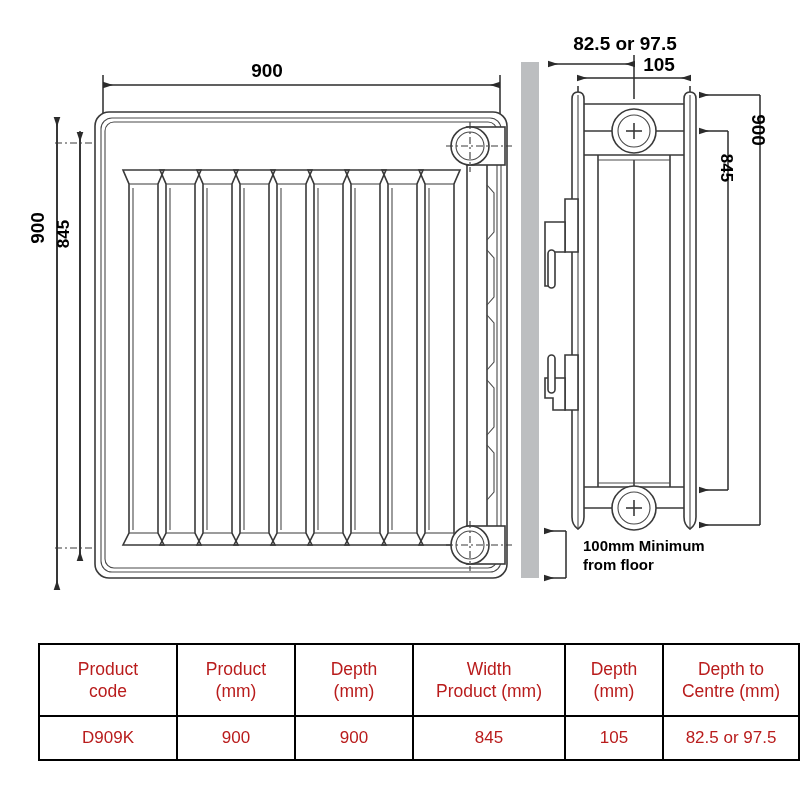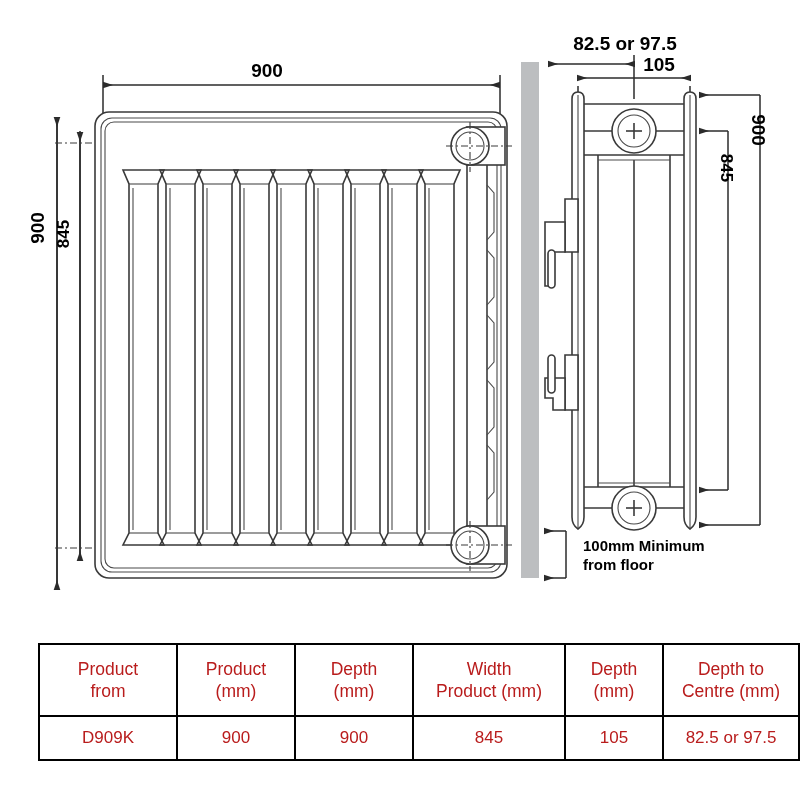--- a/index.html
+++ b/index.html
@@ -336,21 +336,21 @@
     </g>
   </svg>
 </div>
 
 <div id="spec-table-wrap">
   <table class="spec">
     <thead>
       <tr>
         <th class="c0">
           <span>Product</span><br>
-          <span>from</span>
+          <span>code</span>
         </th>
         <th class="c1">
           <span>Product</span><br>
           <span>(mm)</span>
         </th>
         <th class="c2">
           <span>Depth</span><br>
           <span>(mm)</span>
         </th>
         <th class="c3">

